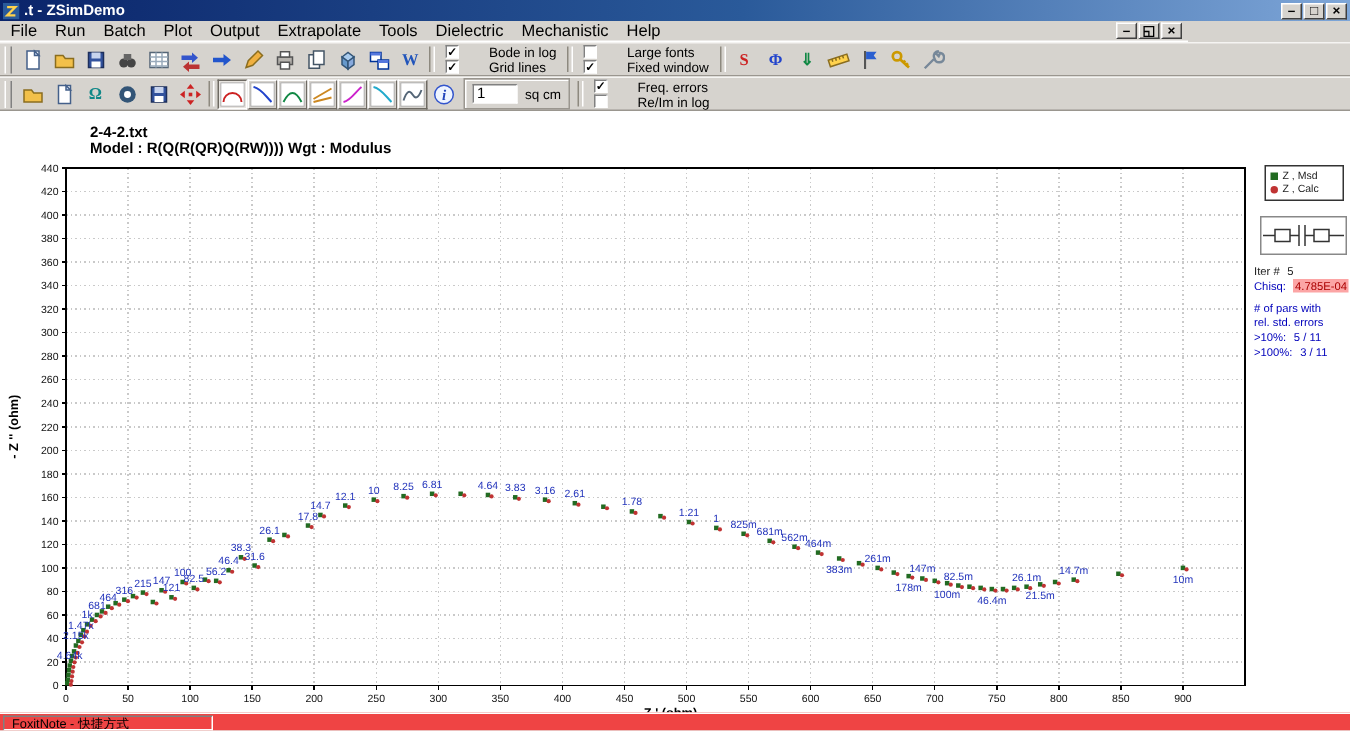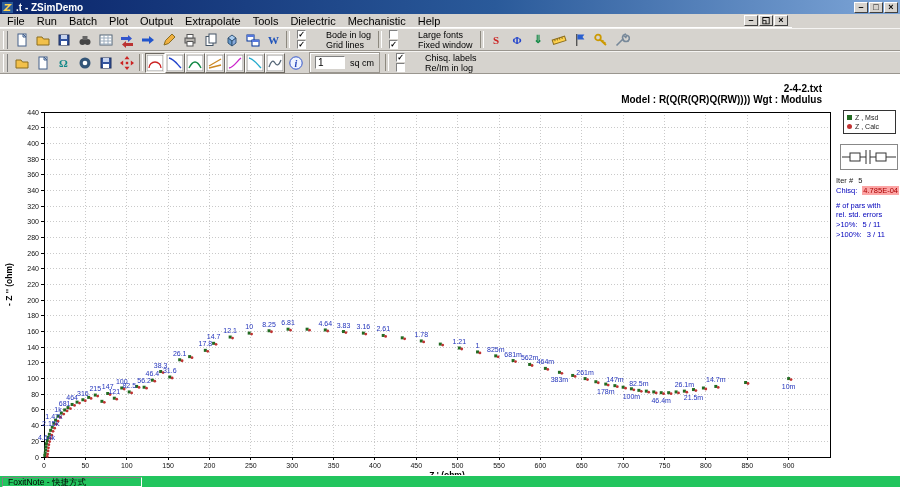--- a/index.html
+++ b/index.html
@@ -69,21 +69,21 @@
   }
   input.area{
     width:30px;height:13px;font-size:10px;padding:0 2px;margin-right:5px;
     border:1px solid;border-color:#808080 #fff #fff #808080;box-sizing:border-box;
     font-family:"Liberation Sans",sans-serif;
   }
   .unit{font-size:9px;white-space:nowrap;}
   
   .workspace{position:absolute;left:0;top:74px;width:900px;height:401px;background:#fff;}
   #plot-svg{position:absolute;left:0;top:0;}
-  .chart-title{position:absolute;left:36px;width:786px;text-align:right;font-weight:bold;font-size:10px;color:#000;}
+  .chart-title{position:absolute;left:60px;width:786px;text-align:left;font-weight:bold;font-size:10px;color:#000;}
   #title1{top:9px;}
   #title2{top:20px;}
   .tick{font-size:7px;fill:#111;}
   .flabel{font-size:7px;fill:#2233bb;}
   .axlabel{font-size:8.5px;font-weight:bold;fill:#000;}
   .legendbox{
     position:absolute;left:843px;top:36px;width:53px;
     border:1px solid #333;background:#fff;padding:2px 3px;box-sizing:border-box;
   }
   .legrow{display:flex;align-items:center;height:9px;font-size:7px;color:#222;white-space:nowrap;}
@@ -92,21 +92,21 @@
   .circuitbox{
     position:absolute;left:840px;top:70px;width:58px;height:26px;
     border:1px solid #888;background:#fff;box-sizing:border-box;
   }
   .stats{position:absolute;left:836px;top:102px;width:63px;font-size:7.5px;color:#0000bb;line-height:1.3;}
   .srow{white-space:nowrap;}
   .srow .val{margin-left:3px;}
   .chisq-val{background:#fca5a5;color:#a00;padding:0 1px;}
   
   .statusbar{
-    position:absolute;left:0;bottom:0;width:900px;height:12px;background:#22c55e;
+    position:absolute;left:0;bottom:0;width:900px;height:12px;background:#ef4444;
     border-top:1px solid #fff;display:flex;align-items:center;box-sizing:border-box;
   }
   .statuscell{
     margin:0 0 0 2px;padding:0 5px;min-width:140px;height:10px;
     border:1px solid;border-color:#808080 #fff #fff #808080;
     font-size:8.5px;line-height:9px;box-sizing:border-box;white-space:nowrap;overflow:hidden;
   }
 </style>
 </head>
 <body>
@@ -382,21 +382,21 @@
       </span>
     </span>
   <span class="areagrp">
     <input class="area" value="1" style="">
     <span class="unit">sq cm</span>
   </span>
   <span class="sep"></span>
   <span class="chkgrp" id="chkgrp3">
       <span class="chk">
         <span class="box">✓</span>
-        <span class="lbl">Chisq. labels</span>
+        <span class="lbl">Freq. errors</span>
       </span>
       <span class="chk">
         <span class="box"></span>
         <span class="lbl">Re/Im in log</span>
       </span>
     </span>
 </div>
 
 <div class="workspace">
   <svg id="plot-svg" width="900" height="401">

